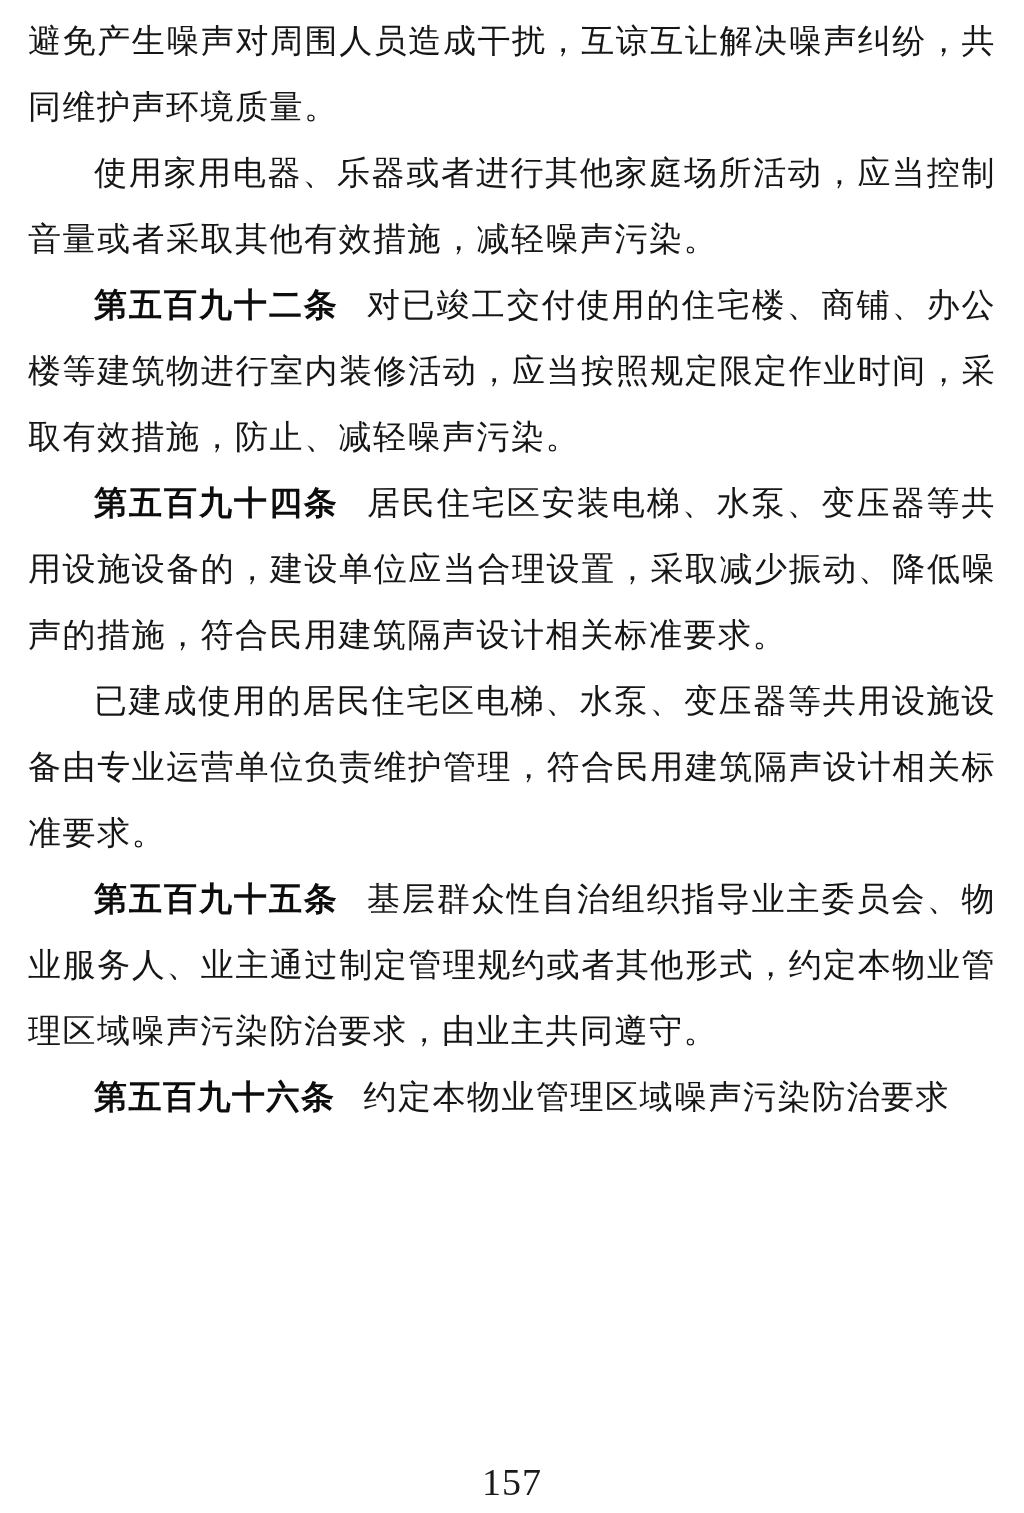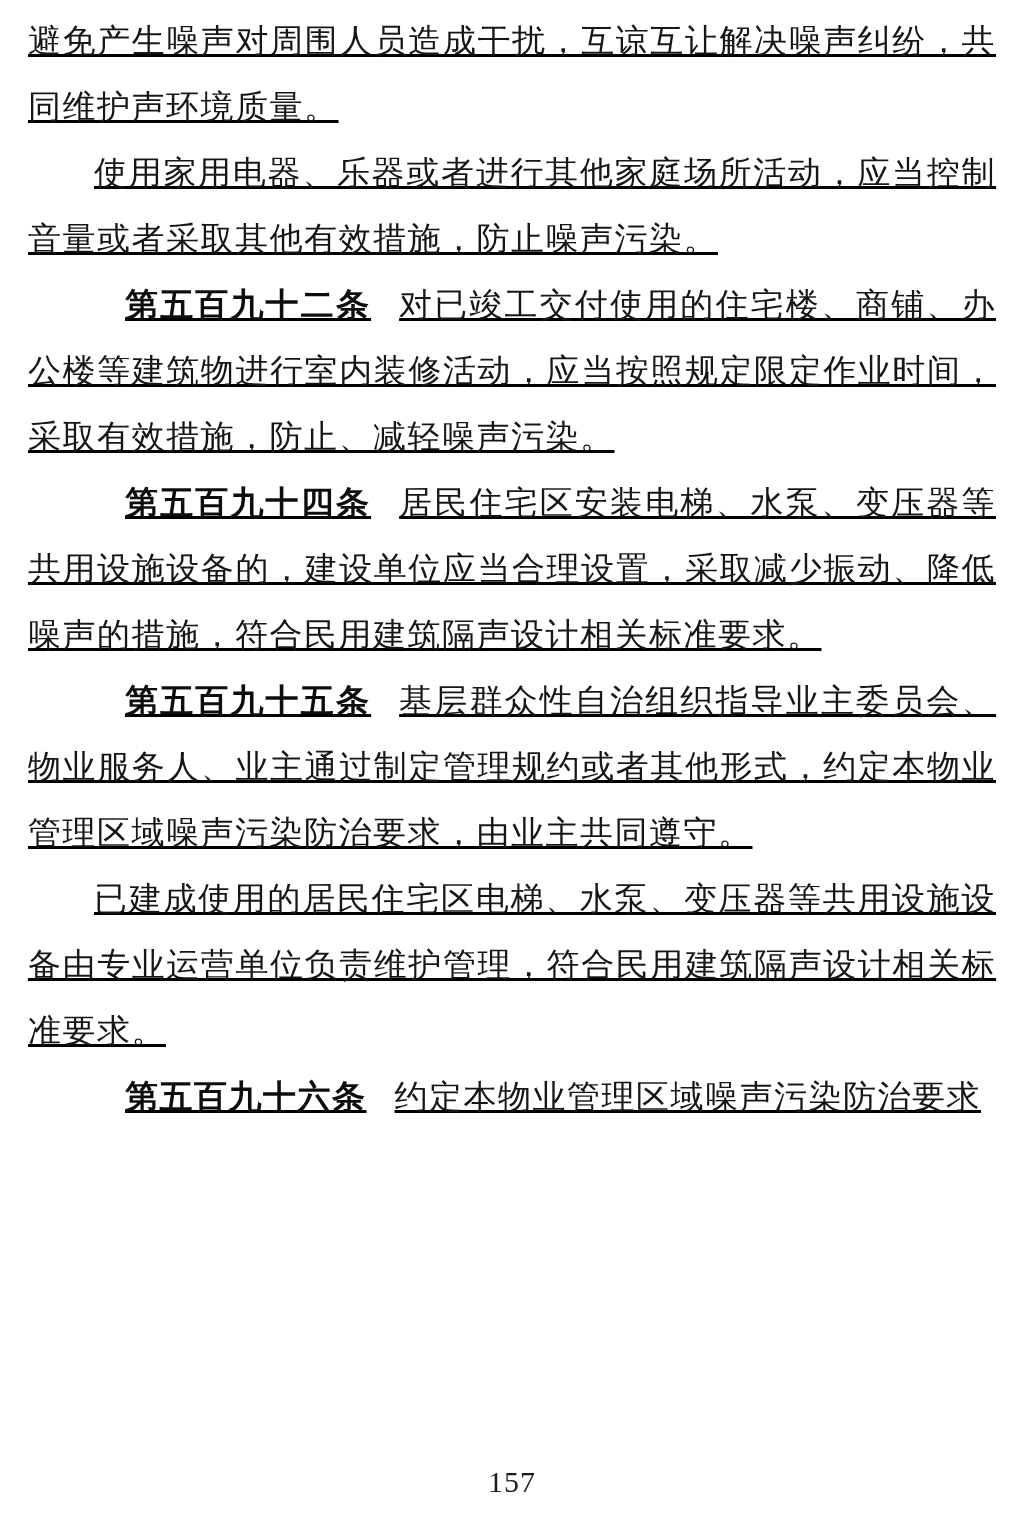--- a/index.html
+++ b/index.html
@@ -17,63 +17,61 @@
     position: relative;
     box-sizing: border-box;
     width: 1024px;
     height: 1513px;
     background: #ffffff;
     padding: 8px 28px 0 28px;
   }
   .doc-body {
     width: 968px;
     overflow: hidden;
-    text-decoration: underline;
   }
   .para {
     margin: 0;
     padding: 0;
     font-size: 33px;
     line-height: 66px;
     letter-spacing: 1.5px;
     color: #161616;
     text-align: justify;
     text-justify: inter-ideograph;
     font-weight: normal;
   }
   .para.indent {
     text-indent: 2em;
   }
   .article-no {
     font-weight: bold;
     font-family: "Liberation Sans", "DejaVu Sans", sans-serif;
     margin-right: 0.85em;
     color: #0d0d0d;
-    margin-left: 31px;
   }
   .page-number {
     position: absolute;
     left: 0;
     right: 0;
     top: 1462px;
     text-align: center;
-    font-size: 30px;
+    font-size: 38px;
     line-height: 40px;
     letter-spacing: 1px;
     color: #1a1a1a;
     font-family: "Liberation Serif", "DejaVu Serif", serif;
   }
 </style>
 </head>
 <body>
 
 <div class="page">
   <div class="doc-body">
       <p class="para"><span>避免产生噪声对周围人员造成干扰，互谅互让解决噪声纠纷，共同维护声环境质量。</span></p>
-      <p class="para indent"><span>使用家用电器、乐器或者进行其他家庭场所活动，应当控制音量或者采取其他有效措施，防止噪声污染。</span></p>
+      <p class="para indent"><span>使用家用电器、乐器或者进行其他家庭场所活动，应当控制音量或者采取其他有效措施，减轻噪声污染。</span></p>
       <p class="para indent"><span class="article-no">第五百九十二条</span><span>对已竣工交付使用的住宅楼、商铺、办公楼等建筑物进行室内装修活动，应当按照规定限定作业时间，采取有效措施，防止、减轻噪声污染。</span></p>
       <p class="para indent"><span class="article-no">第五百九十四条</span><span>居民住宅区安装电梯、水泵、变压器等共用设施设备的，建设单位应当合理设置，采取减少振动、降低噪声的措施，符合民用建筑隔声设计相关标准要求。</span></p>
+      <p class="para indent"><span>已建成使用的居民住宅区电梯、水泵、变压器等共用设施设备由专业运营单位负责维护管理，符合民用建筑隔声设计相关标准要求。</span></p>
       <p class="para indent"><span class="article-no">第五百九十五条</span><span>基层群众性自治组织指导业主委员会、物业服务人、业主通过制定管理规约或者其他形式，约定本物业管理区域噪声污染防治要求，由业主共同遵守。</span></p>
-      <p class="para indent"><span>已建成使用的居民住宅区电梯、水泵、变压器等共用设施设备由专业运营单位负责维护管理，符合民用建筑隔声设计相关标准要求。</span></p>
       <p class="para indent"><span class="article-no">第五百九十六条</span><span>约定本物业管理区域噪声污染防治要求</span></p>
     </div>
   <div class="page-number">157</div>
 </div>
 
 </body></html>

